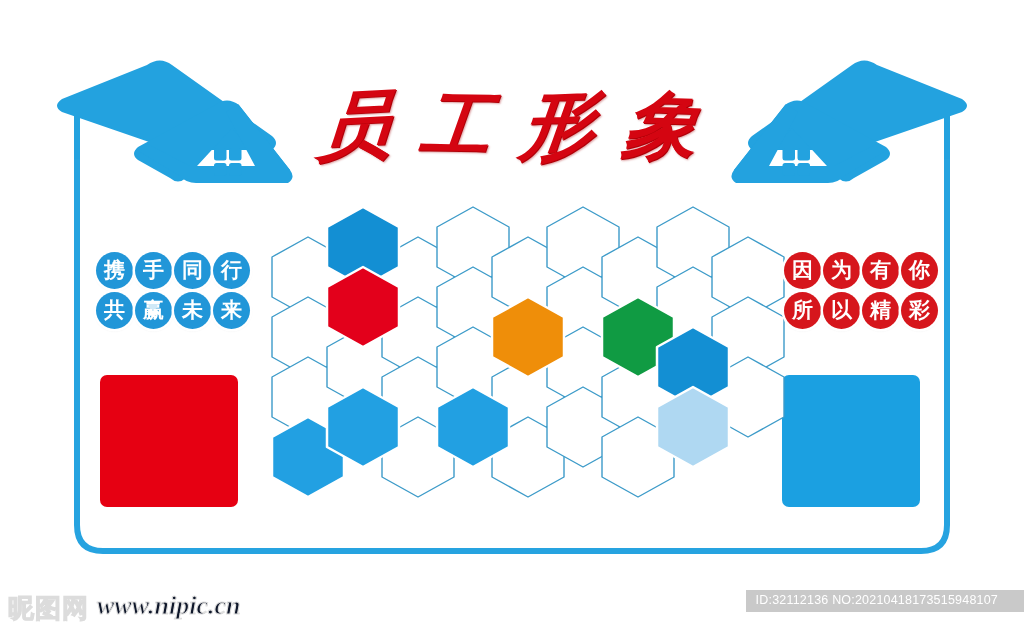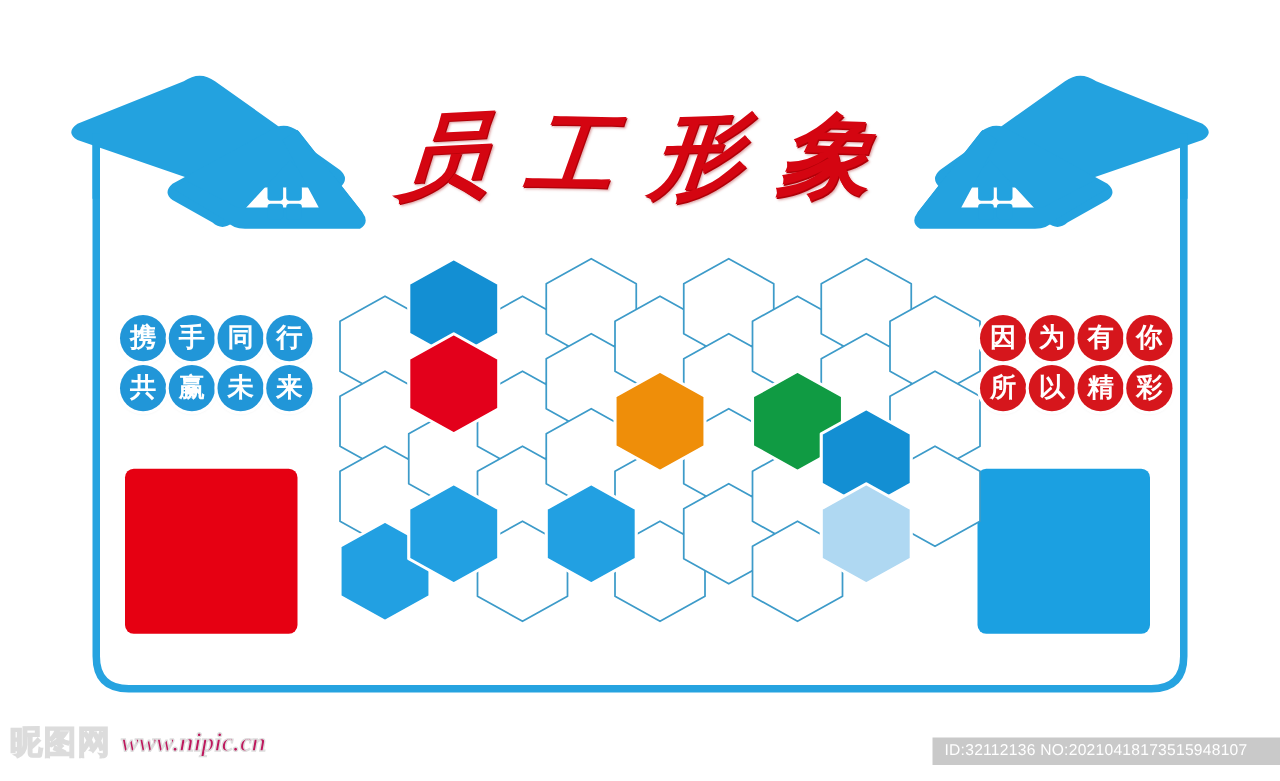--- a/index.html
+++ b/index.html
@@ -82,43 +82,43 @@
   }
   .slogan-left  { left: 96px; top: 252px; }
   .slogan-right { left: 784px; top: 252px; }
   .slogan-left  .bubble { background: #2196D8; }
   .slogan-right .bubble { background: #D6161C; }
 
   
   .wm {
     position: absolute;
     left: 8px;
-    bottom: 18px;
+    bottom: 4px;
     display: flex;
     align-items: flex-end;
     gap: 8px;
     pointer-events: none;
     justify-content: space-between;
   }
   .wm-cn {
     font-family: "DejaVu Sans", "Liberation Sans", sans-serif;
     font-size: 26px;
     font-weight: 700;
     letter-spacing: 1px;
     color: #ffffff;
     -webkit-text-stroke: 1.2px #DCDCDC;
     text-shadow: 0 0 0 #DCDCDC;
     line-height: 1;
   }
   .wm-url {
     font-family: "Liberation Serif", "DejaVu Serif", serif;
-    font-size: 21px;
+    font-size: 26px;
     font-style: italic;
     font-weight: 700;
-    color: #be185d;
+    color: #0f172a;
     -webkit-text-stroke: 1.1px #DEDEDE;
     line-height: 1;
     padding-bottom: 2px;
   }
   .idbar {
     position: absolute;
     right: 0;
     bottom: 13px;
     background: #C9C9C9;
     color: #FFFFFF;

